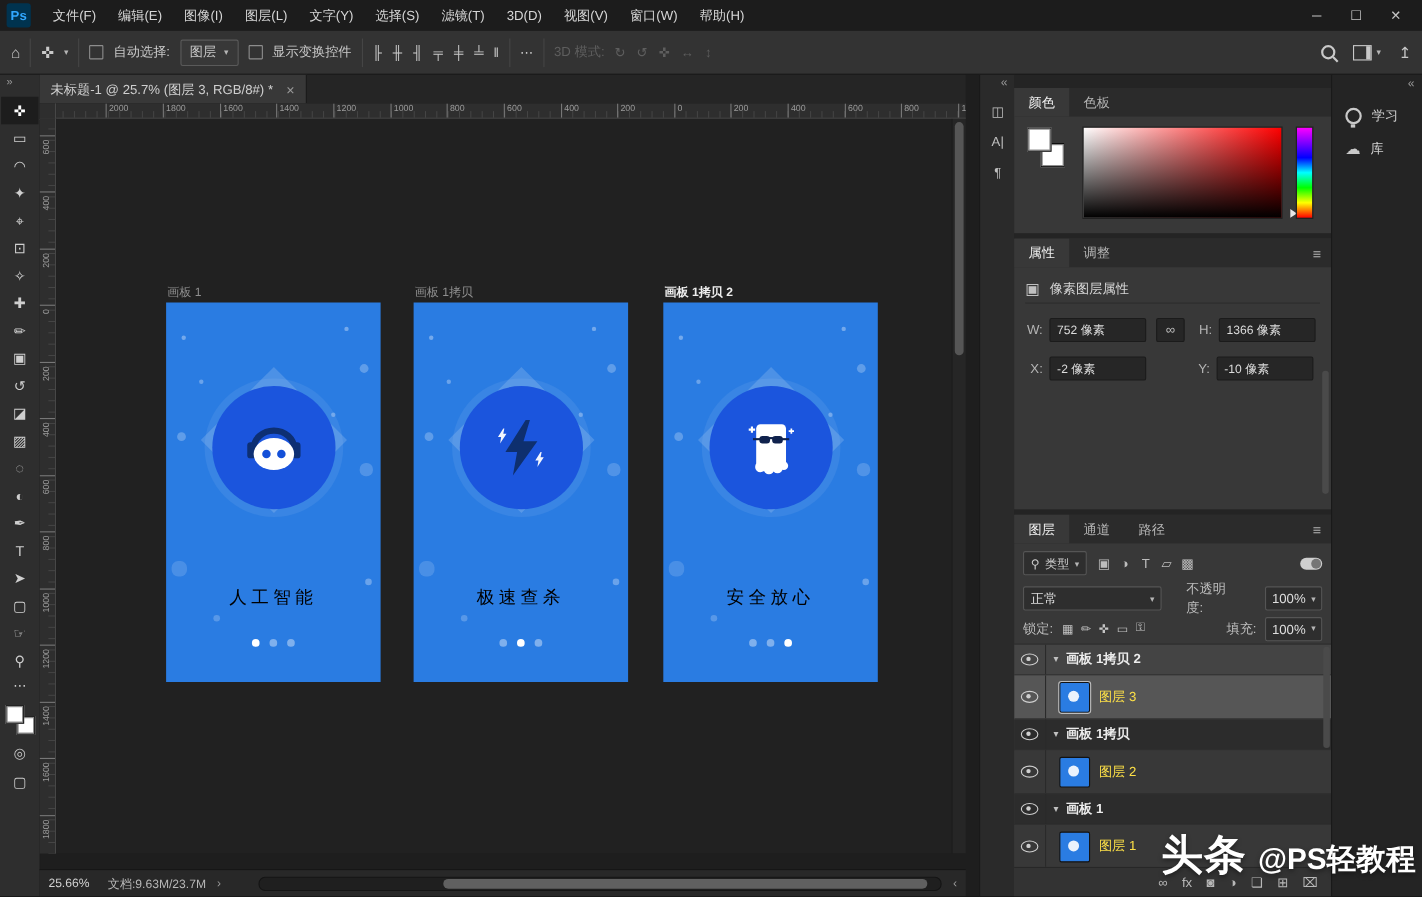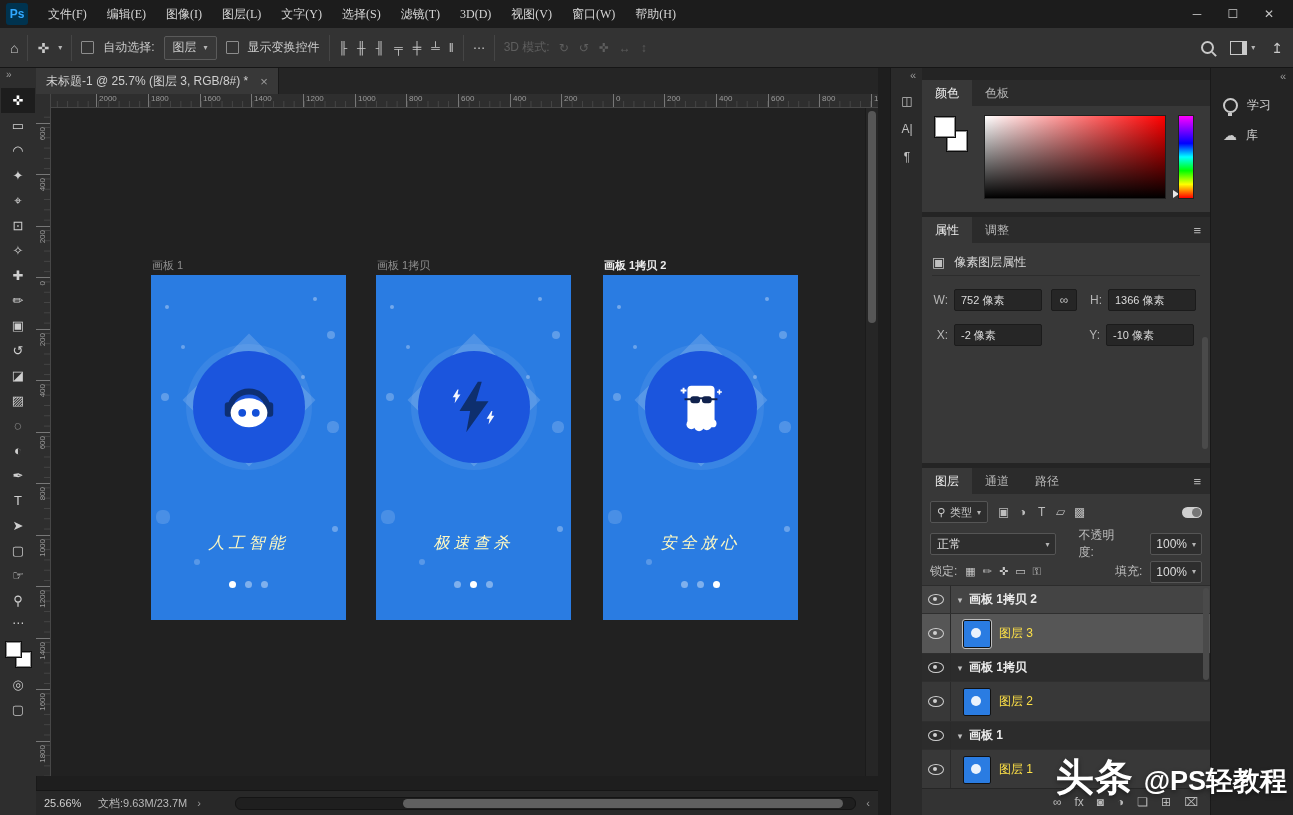--- a/index.html
+++ b/index.html
@@ -3,21 +3,21 @@
 <meta charset="utf-8">
 <style>
   html,body{margin:0;padding:0;background:#101010;}
   .stage{position:relative;width:1293px;height:815px;background:#1e1e1e;overflow:hidden;
          font-family:"Liberation Sans","DejaVu Sans",sans-serif;-webkit-font-smoothing:antialiased;}
   
   .menubar{position:absolute;left:0;top:0;right:0;height:28px;background:#1c1c1c;display:flex;align-items:center;padding:0 6px;}
   .ps-logo{width:22px;height:22px;border-radius:3px;background:#00334f;color:#31a8ff;font-weight:bold;font-size:12px;
            display:flex;align-items:center;justify-content:center;margin-right:10px;}
   .menus{display:flex;}
-  .menu-item{color:#d6d6d6;font-size:12px;line-height:28px;padding:0 10px;cursor:default;font-family:Liberation Serif, serif;}
+  .menu-item{color:#d6d6d6;font-size:12px;line-height:28px;padding:0 10px;cursor:default;}
   .win-controls{margin-left:auto;display:flex;}
   .win-btn{width:36px;text-align:center;color:#c5c5c5;font-size:12px;line-height:28px;}
   
   .optionsbar{position:absolute;left:0;top:28px;right:0;height:39px;background:#333333;border-bottom:1px solid #161616;
               display:flex;align-items:center;gap:9px;padding:0 10px;color:#c9c9c9;font-size:12px;}
   .ob-sep{width:1px;height:26px;background:#454545;}
   .ob-icon{font-size:14px;line-height:1;}
   .ob-caret{font-size:8px;color:#b5b5b5;}
   .checkbox{width:11px;height:11px;border:1px solid #8d8d8d;background:transparent;display:inline-block;border-radius:1px;}
   .ob-select{display:flex;align-items:center;gap:7px;border:1px solid #5a5a5a;background:#383838;height:22px;padding:0 8px;border-radius:2px;}
@@ -71,21 +71,21 @@
   .deco{position:absolute;left:14px;top:30px;width:4px;height:4px;border-radius:50%;background:rgba(255,255,255,.35);
         box-shadow:148px -8px 0 0 rgba(255,255,255,.35),164px 28px 0 2px rgba(255,255,255,.25),
         -2px 90px 0 2px rgba(255,255,255,.25),166px 120px 0 4px rgba(255,255,255,.18),
         -4px 210px 0 5px rgba(255,255,255,.15),168px 222px 0 1px rgba(255,255,255,.3),
         16px 40px 0 0 rgba(255,255,255,.3),136px 70px 0 0 rgba(255,255,255,.3),30px 255px 0 1px rgba(255,255,255,.22);}
   .icon-wrap{position:absolute;left:50%;top:132px;transform:translate(-50%,-50%);width:112px;height:112px;}
   .diamond{position:absolute;left:50%;top:44%;width:94px;height:94px;transform:translate(-50%,-50%) rotate(45deg);
            background:rgba(255,255,255,.16);}
   .icon-circle{position:absolute;inset:0;border-radius:50%;background:#1b55dd;
                box-shadow:0 0 0 7px rgba(255,255,255,.07);display:flex;align-items:center;justify-content:center;}
-  .ab-title{position:absolute;left:0;right:0;top:258px;text-align:center;color:#fef9c3;font-size:16px;letter-spacing:4px;font-style:italic;}
+  .ab-title{position:absolute;left:0;right:0;top:258px;text-align:center;color:#000000;font-size:16px;letter-spacing:4px;}
   .dots{position:absolute;left:0;right:0;top:306px;display:flex;justify-content:center;gap:9px;}
   .dot{width:7px;height:7px;border-radius:50%;background:rgba(255,255,255,.4);}
   .dot.active{background:#ffffff;}
   .vscroll{position:absolute;right:0;top:0;bottom:0;width:12px;background:#262626;border-left:1px solid #1b1b1b;}
   .vscroll .thumb{position:absolute;left:2px;right:2px;top:3px;height:212px;background:#565656;border-radius:4px;}
   
   .statusbar{height:24px;background:#282828;border-top:1px solid #161616;display:flex;align-items:center;gap:10px;
              padding:0 8px;color:#b9b9b9;font-size:11px;margin-top:14px;}
   .zoom-field{color:#d2d2d2;min-width:44px;}
   .sb-arrow{color:#9a9a9a;font-size:11px;}

